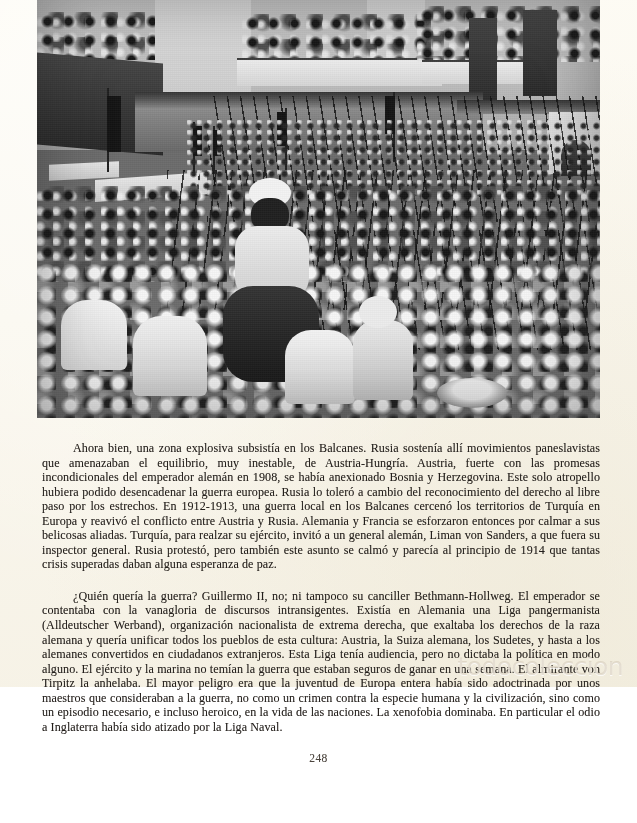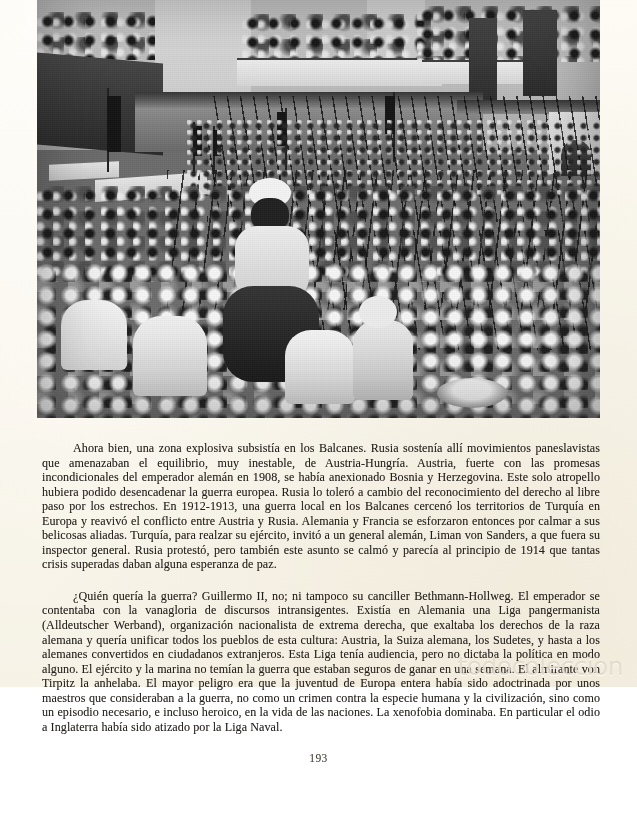--- a/index.html
+++ b/index.html
@@ -251,17 +251,17 @@
       <div class="grain"></div>
       <div class="vignette"></div>
     </div>
   </div>
 
   <div id="text-block">
     <p class="para">Ahora bien, una zona explosiva subsistía en los Balcanes. Rusia sostenía allí movimientos paneslavistas que amenazaban el equilibrio, muy inestable, de Austria-Hungría. Austria, fuerte con las promesas incondicionales del emperador alemán en 1908, se había anexionado Bosnia y Herzegovina. Este solo atropello hubiera podido desencadenar la guerra europea. Rusia lo toleró a cambio del reconocimiento del derecho al libre paso por los estrechos. En 1912-1913, una guerra local en los Balcanes cercenó los territorios de Turquía en Europa y reavivó el conflicto entre Austria y Rusia. Alemania y Francia se esforzaron entonces por calmar a sus belicosas aliadas. Turquía, para realzar su ejército, invitó a un general alemán, Liman von Sanders, a que fuera su inspector general. Rusia protestó, pero también este asunto se calmó y parecía al principio de 1914 que tantas crisis superadas daban alguna esperanza de paz.</p>
     <p class="para">¿Quién quería la guerra? Guillermo II, no; ni tampoco su canciller Bethmann-Hollweg. El emperador se contentaba con la vanagloria de discursos intransigentes. Existía en Alemania una Liga pangermanista (Alldeutscher Werband), organización nacionalista de extrema derecha, que exaltaba los derechos de la raza alemana y quería unificar todos los pueblos de esta cultura: Austria, la Suiza alemana, los Sudetes, y hasta a los alemanes convertidos en ciudadanos extranjeros. Esta Liga tenía audiencia, pero no dictaba la política en modo alguno. El ejército y la marina no temían la guerra que estaban seguros de ganar en una semana. El almirante von Tirpitz la anhelaba. El mayor peligro era que la juventud de Europa entera había sido adoctrinada por unos maestros que consideraban a la guerra, no como un crimen contra la especie humana y la civilización, sino como un episodio necesario, e incluso heroico, en la vida de las naciones. La xenofobia dominaba. En particular el odio a Inglaterra había sido atizado por la Liga Naval.</p>
   </div>
 
-  <div id="page-number">193</div>
+  <div id="page-number">248</div>
 
   <div id="watermark">todocoleccion</div>
 
 </div>
 
 </body></html>

